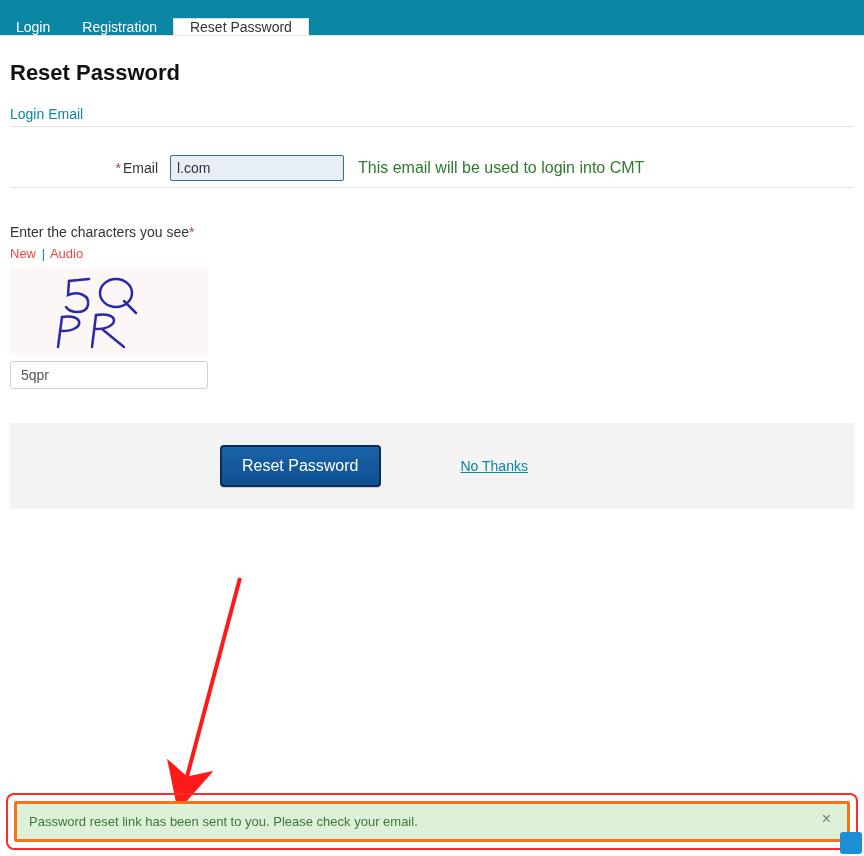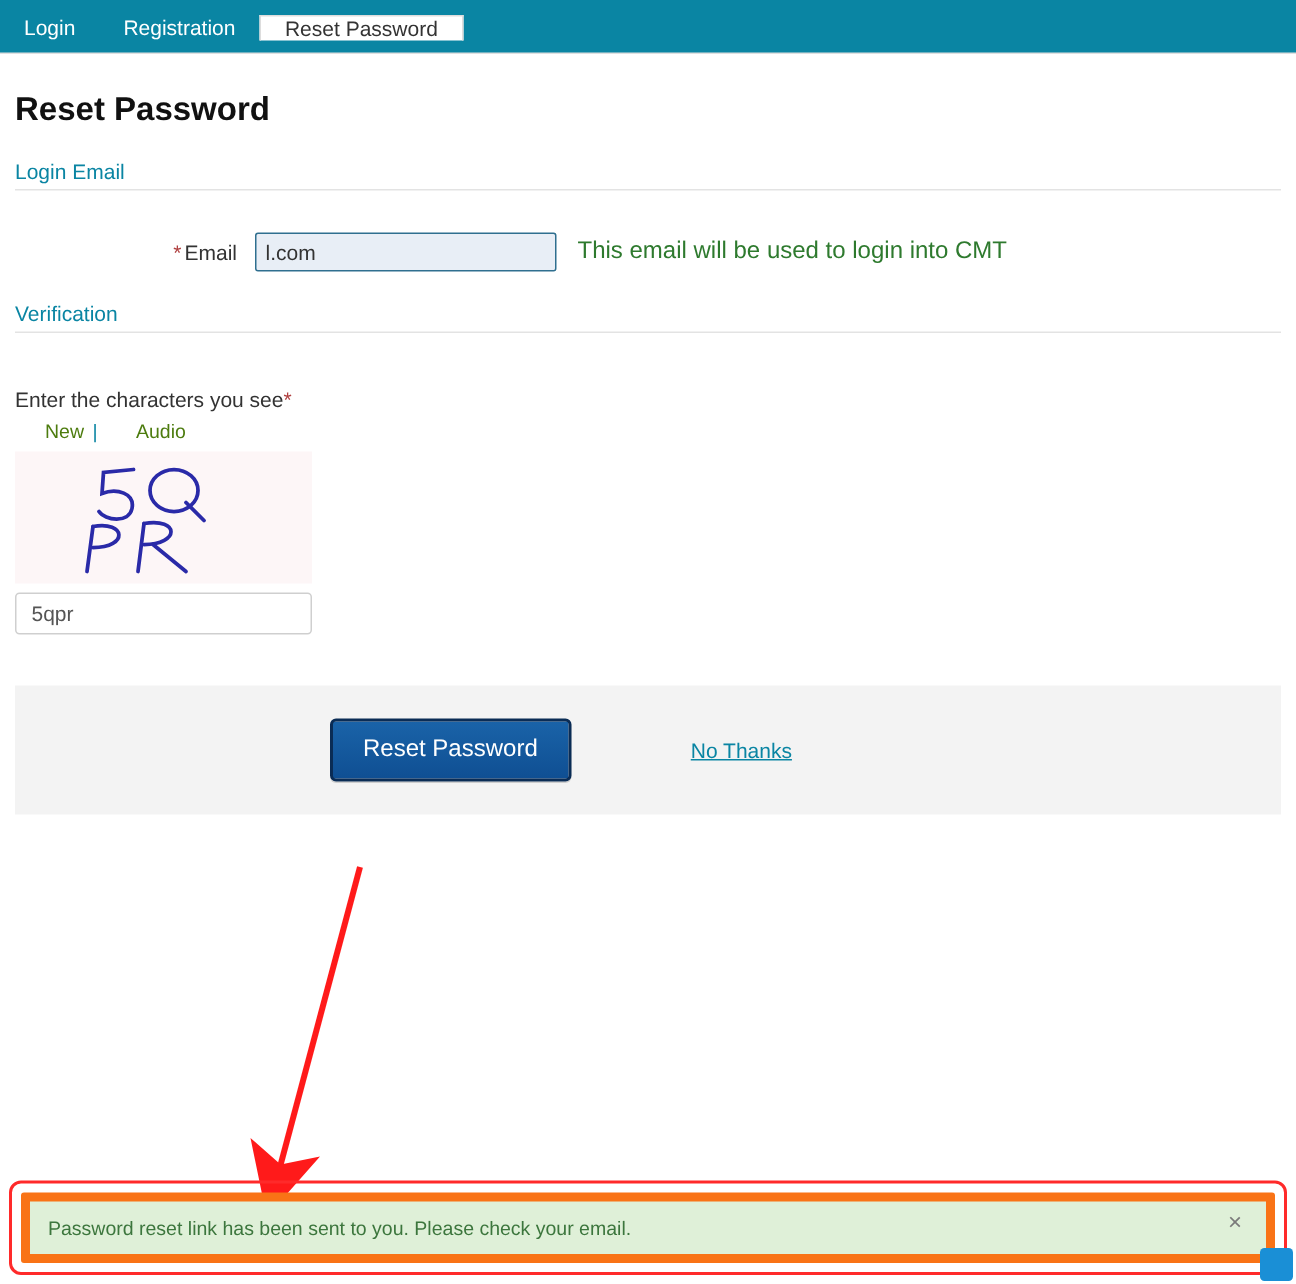--- a/index.html
+++ b/index.html
@@ -11,21 +11,21 @@
     background: #fff;
     width: 864px;
     height: 856px;
     position: relative;
     overflow: hidden;
   }
   .tabbar {
     background: #0a85a3;
     height: 36px;
     display: flex;
-    align-items: center;
+    align-items: flex-end;
     border-bottom: 1px solid #e0e0e0;
   }
   .tab {
     color: #fff;
     padding: 0 16px;
     display: flex;
     align-items: center;
     font-size: 14px;
     cursor: pointer;
   }
@@ -62,41 +62,41 @@
     margin: 28px 0 6px 0;
   }
   .field-label {
     width: 160px;
     text-align: right;
     padding-right: 12px;
     font-size: 14px;
   }
   .req { color: #b04040; margin-right: 2px; }
   .email-input {
-    width: 201px;
+    width: 174px;
     height: 26px;
     border: 1px solid #2f6f8f;
     border-radius: 2px;
     background: #e8eef6;
     padding: 3px 6px;
     font-size: 14px;
     color: #333;
   }
   .field-help {
     margin-left: 14px;
     font-size: 16px;
     color: #2e7a2e;
   }
   .captcha-block {
     margin-top: 36px;
   }
   .captcha-label { font-size: 14px; }
   .captcha-label .req { color:#b04040; }
   .captcha-links { margin: 6px 0; font-size: 13px; }
-  .captcha-links a { color: #4d7c0f; text-decoration: none; cursor:pointer;margin-left:20px; }
+  .captcha-links a { color: #ef4444; text-decoration: none; cursor:pointer; }
   .captcha-links .sep-pipe { color: #0a85a3; margin: 0 2px; }
   .captcha-img {
     width: 198px;
     height: 88px;
     background: #fdf6f7;
     display: flex;
     align-items: center;
     justify-content: center;
     margin-bottom: 6px;
   }
@@ -140,21 +140,21 @@
     position: absolute;
     left: 6px;
     right: 6px;
     bottom: 6px;
     border: 2px solid #ff2a2a;
     border-radius: 8px;
     padding: 6px;
   }
   .alert-success {
     background: #dff0d8;
-    border: 6px solid #f97316;
+    border: 3px solid #f97316;
     color: #3c763d;
     font-size: 13px;
     padding: 10px 12px;
     border-radius: 2px;
     position: relative;
   }
   .alert-close {
     position: absolute;
     right: 10px;
     top: 6px;
@@ -198,21 +198,20 @@
   <hr class="sep">
 
   <div class="field-row">
     <div class="field-label">
       <span class="req">*</span><span>Email</span>
     </div>
     <input class="email-input" type="text" value="l.com" style="">
     <span class="field-help">This email will be used to login into CMT</span>
   </div>
 
-  <div class="section-title">Verification</div>
   <hr class="sep">
 
   <div class="captcha-block">
     <div class="captcha-label">
       <span>Enter the characters you see</span><span class="req">*</span>
     </div>
     <div class="captcha-links">
       <a>New</a>
       <span class="sep-pipe">|</span>
       <a>Audio</a>

